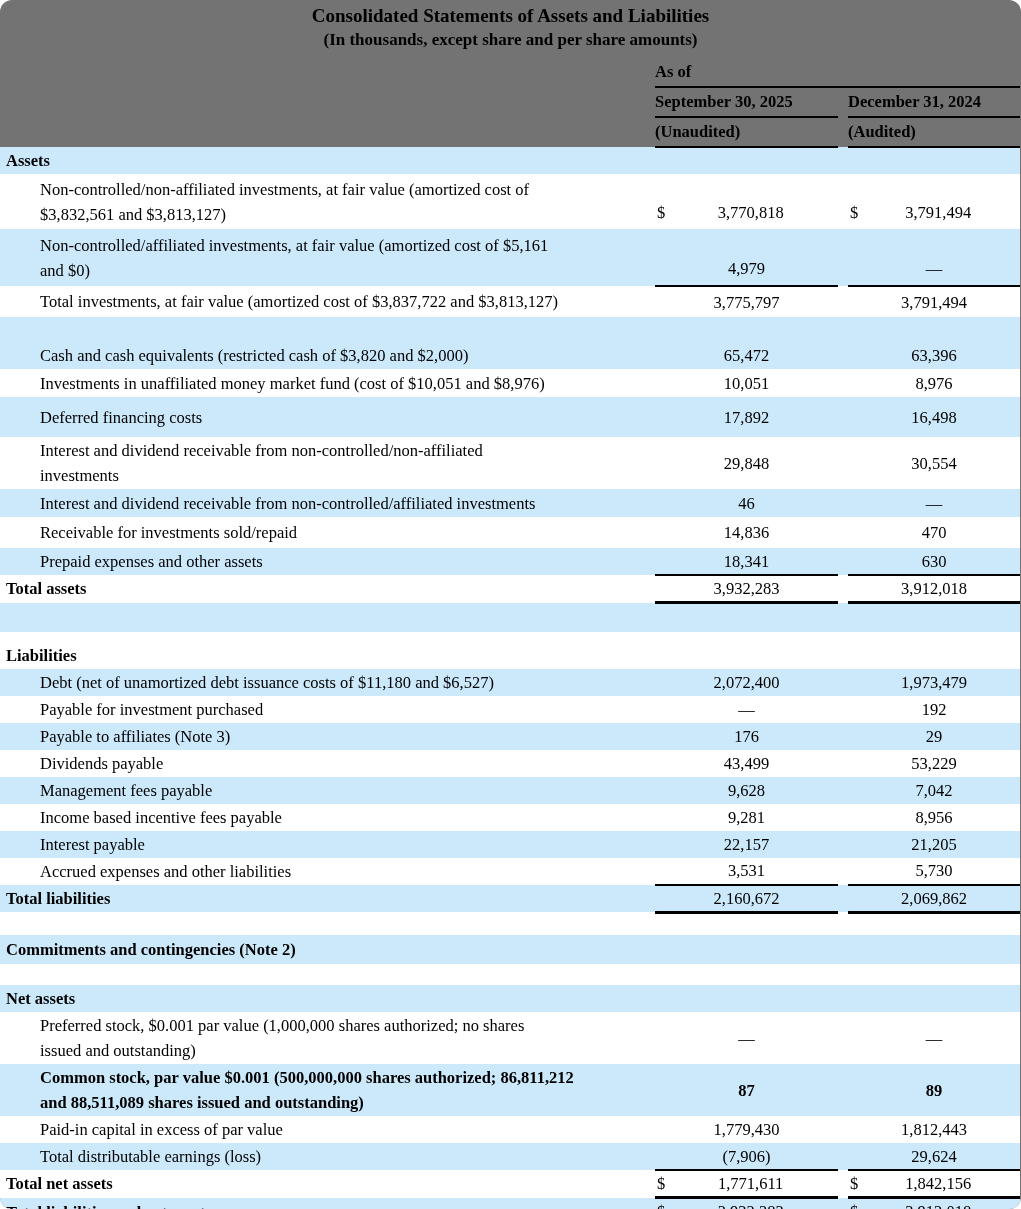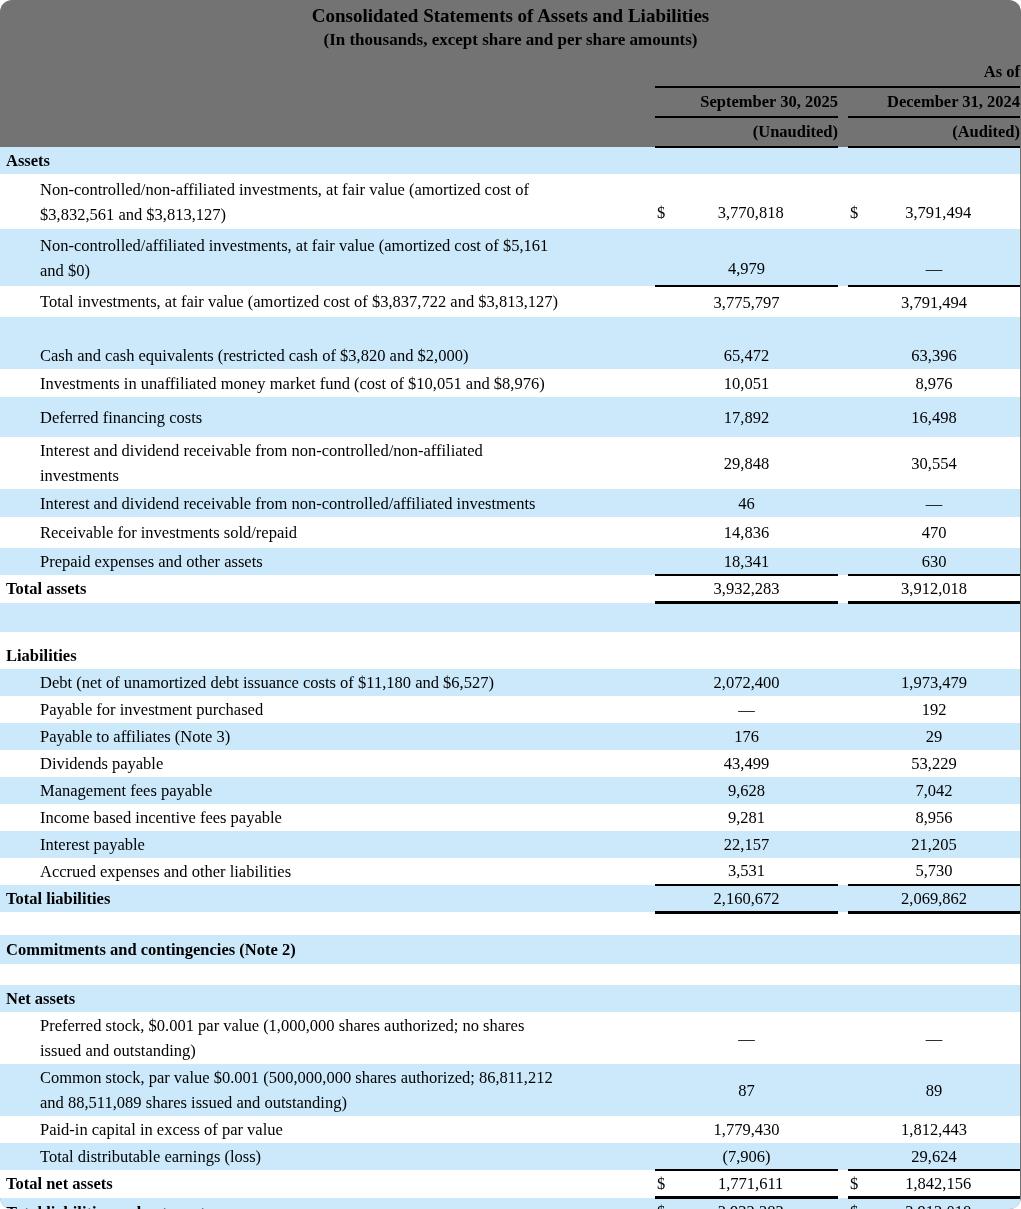--- a/index.html
+++ b/index.html
@@ -9,21 +9,21 @@
     font-size:16.5px;overflow:hidden;border-radius:12px;
   }
   .title{font-weight:bold;font-size:19px;text-align:center;padding-top:4px;line-height:24px;}
   .subtitle{font-weight:bold;font-size:17px;text-align:center;line-height:24px;}
   table.fin{border-collapse:collapse;width:1020px;table-layout:fixed;margin-top:6px;}
   col.c-label{width:655px;}
   col.c-v1{width:183px;}
   col.c-gap{width:10px;}
   col.c-v2{width:172px;}
   td{vertical-align:middle;font-size:16.5px;line-height:25px;}
-  td.hdr{font-weight:bold;text-align:right;padding:1px 0 2px 0;}
+  td.hdr{font-weight:bold;text-align:left;padding:1px 0 2px 0;}
   td.hdr-ul{border-bottom:2px solid #000;}
   td.label{padding-left:6px;white-space:pre-line;}
   td.label.indent{padding-left:40px;}
   tr.bold td.label{font-weight:bold;}
   td.val{padding:0 2px 0 2px;}
   .vwrap{display:flex;justify-content:space-between;align-items:baseline;}
   .cur{text-align:left;}
   .num{text-align:center;flex-grow:1;}
   td.ul-thin{border-bottom:2px solid #000;}
   td.ul-thick{border-bottom:3px solid #000;}
@@ -437,21 +437,21 @@
             </div>
           </td>
           <td></td>
           <td class="val">
             <div class="vwrap">
               <span class="cur"></span>
               <span class="num">—</span>
             </div>
           </td>
         </tr>
-        <tr class="bg-blue" style="height: 49px;">
+        <tr class="bg-blue" style="height: 49px; font-weight: bold;">
           <td class="label indent">Common stock, par value $0.001 (500,000,000 shares authorized; 86,811,212
 and 88,511,089 shares issued and outstanding)</td>
           <td class="val">
             <div class="vwrap">
               <span class="cur"></span>
               <span class="num">87</span>
             </div>
           </td>
           <td></td>
           <td class="val">

